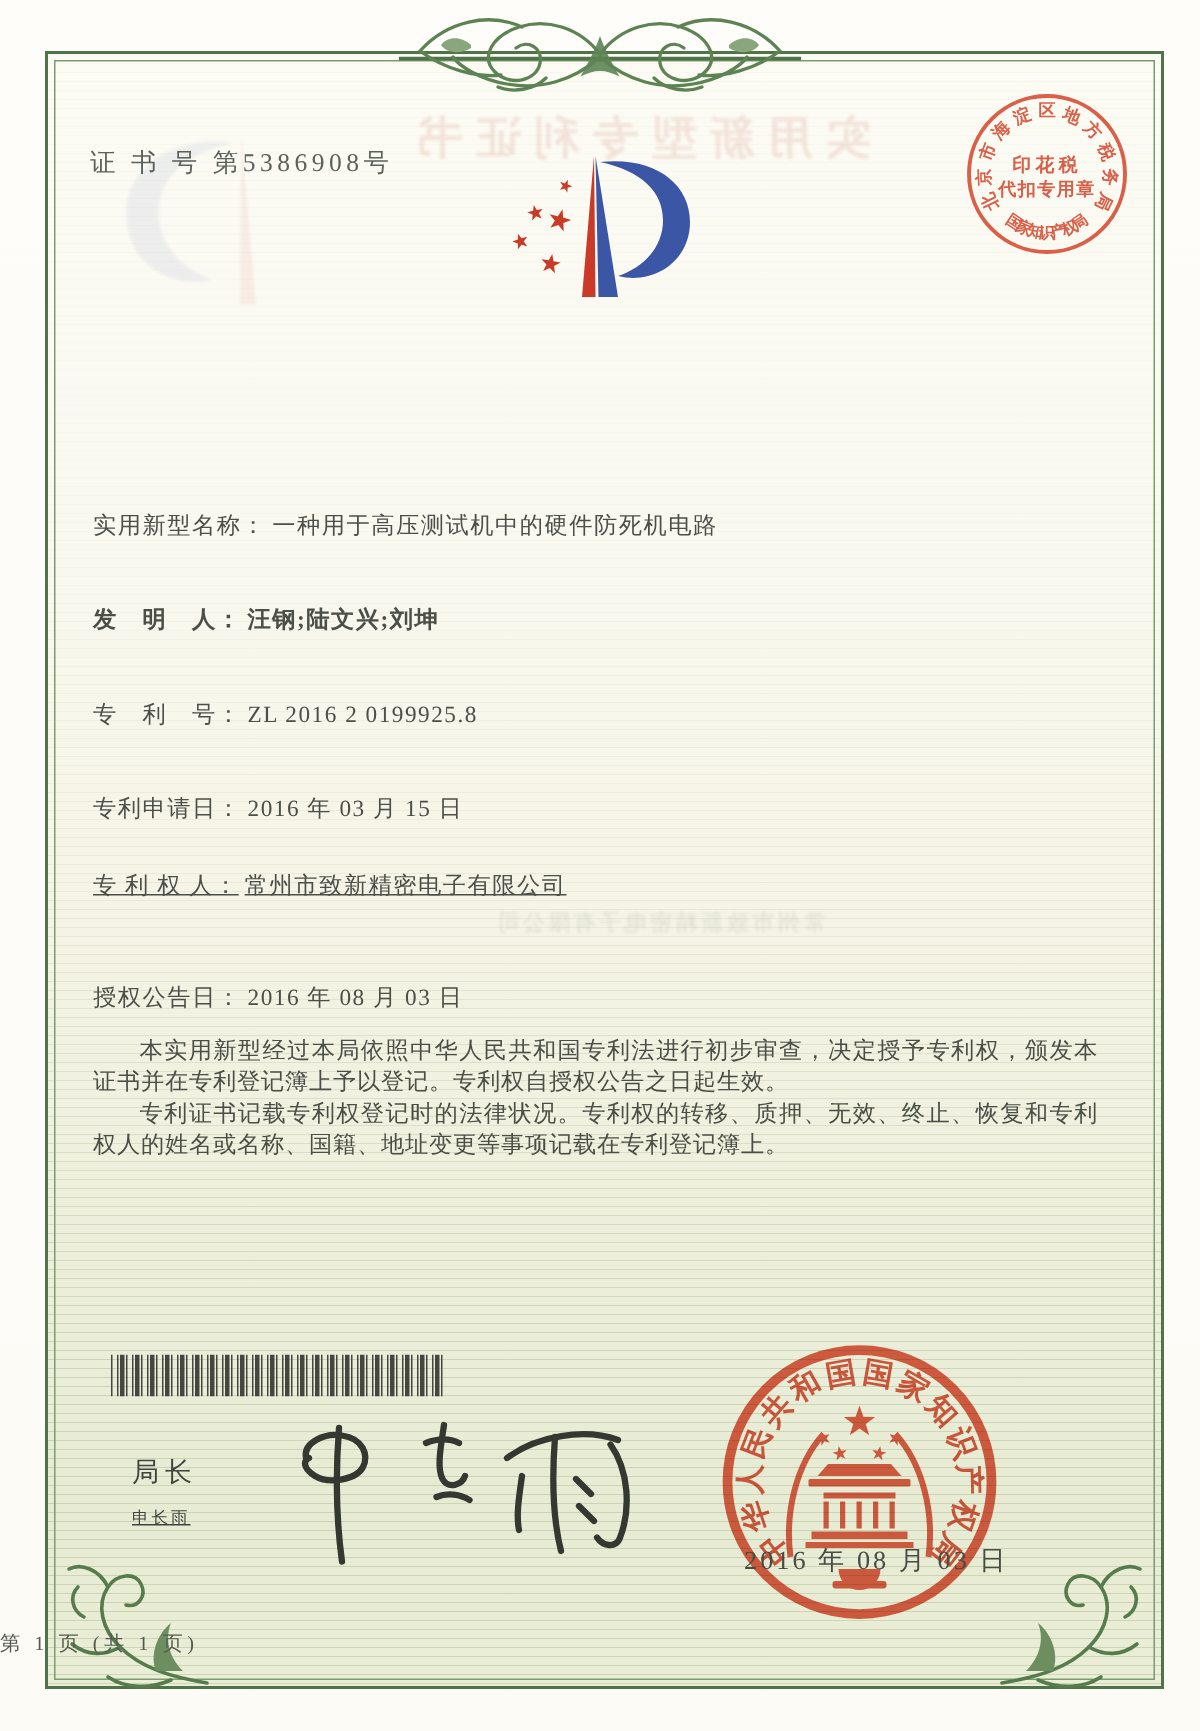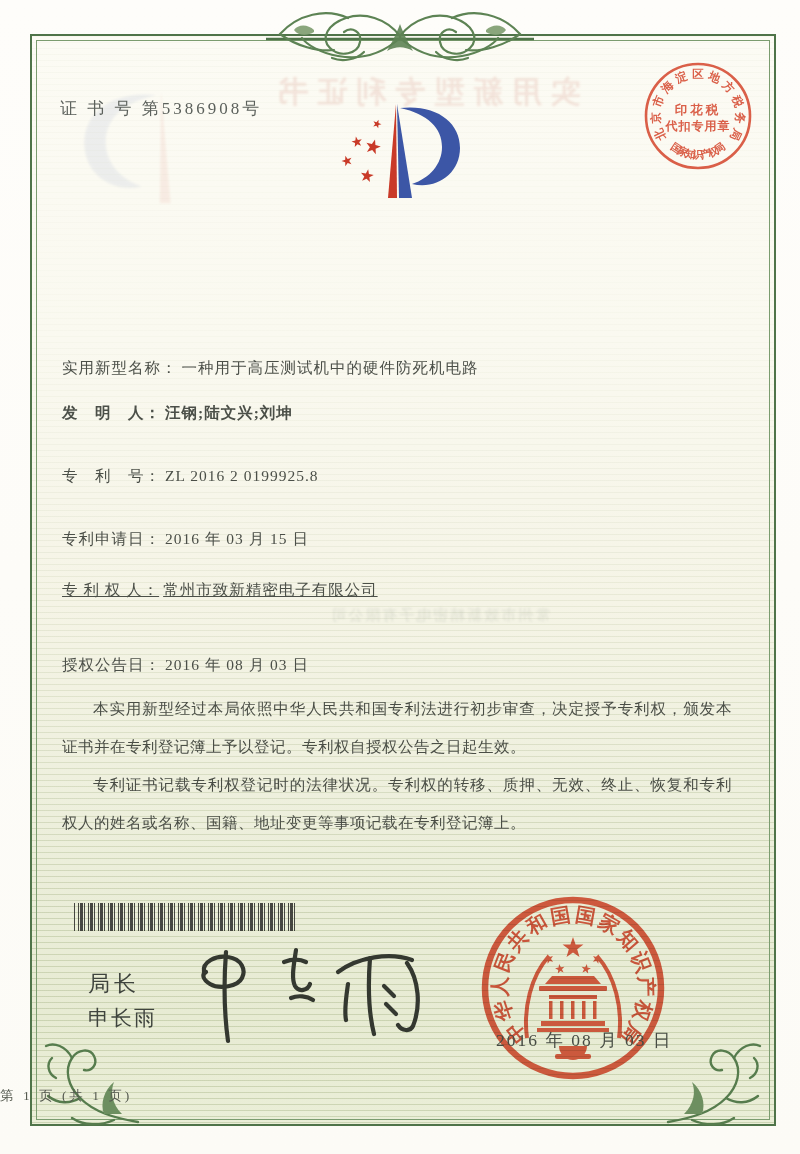--- a/index.html
+++ b/index.html
@@ -27,27 +27,27 @@
 
   .logo { position:absolute; left:336px; top:102px; }
   .title { position:absolute; left:0; top:216px; width:100%; text-align:center;
     font-size:43px; font-weight:700; letter-spacing:11px; color:#383c3e; }
 
   .fields { position:absolute; left:62px; top:0; width:700px; }
   .f-row { position:absolute; left:0; font-size:15.5px; color:#4b4f48; letter-spacing:1px; white-space:nowrap; }
   .f-row .f-val { margin-left:4px; }
 
   .paras { position:absolute; left:62px; top:690px; width:670px; font-size:15.5px;
-    line-height:38px; color:#4a4e46; text-align:justify; letter-spacing:.5px; }
+    line-height:21px; color:#4a4e46; text-align:justify; letter-spacing:.5px; }
   .paras p { text-indent:2em; }
 
   .barcode { position:absolute; left:74px; top:903px; opacity:.85; }
 
-  .director-label { position:absolute; left:88px; top:969px; font-size:22px; letter-spacing:4px; color:#3f443e; }
-  .director-name  { position:absolute; left:88px; top:1004px; font-size:21px; letter-spacing:2px; color:#3f443e; }
+  .director-label { position:absolute; left:88px; top:969px; font-size:18px; letter-spacing:4px; color:#3f443e; }
+  .director-name  { position:absolute; left:88px; top:1004px; font-size:11px; letter-spacing:2px; color:#3f443e;text-decoration:underline; }
   .signature { position:absolute; left:188px; top:938px; }
 
   .tax-stamp { position:absolute; left:640px; top:58px; opacity:.85; mix-blend-mode:multiply; }
   .nat-seal  { position:absolute; left:481px; top:896px; opacity:.88; mix-blend-mode:multiply; }
   .seal-date { position:absolute; left:496px; top:1028px; font-size:17.5px; letter-spacing:2px; color:#474c44; z-index:5; }
 
   .footer { position:absolute; left:0; top:1087px; width:100%; text-align:left;
     font-size:13.5px; letter-spacing:3px; color:#555a50; }
 
   
@@ -135,21 +135,21 @@
         <use href="#star" transform="translate(21,40) scale(0.55) rotate(-12)"></use>
         <use href="#star" transform="translate(37,45) scale(0.78) rotate(15)"></use>
         <use href="#star" transform="translate(11,59) scale(0.55) rotate(-18)"></use>
         <use href="#star" transform="translate(31,74) scale(0.68) rotate(10)"></use>
       </g>
     </svg>
   </div>
 
 
   <div class="fields">
-    <div class="f-row" style="top:358px;"><span class="f-label">实用新型名称：</span><span class="f-val">一种用于高压测试机中的硬件防死机电路</span></div>
+    <div class="f-row" style="top:340px;"><span class="f-label">实用新型名称：</span><span class="f-val">一种用于高压测试机中的硬件防死机电路</span></div>
     <div class="f-row" style="top:403px;font-weight:bold;"><span class="f-label">发　明　人：</span><span class="f-val">汪钢;陆文兴;刘坤</span></div>
     <div class="f-row" style="top:466px;"><span class="f-label">专　利　号：</span><span class="f-val">ZL 2016 2 0199925.8</span></div>
     <div class="f-row" style="top:529px;"><span class="f-label">专利申请日：</span><span class="f-val">2016 年 03 月 15 日</span></div>
     <div class="f-row" style="top:580px;text-decoration:underline;"><span class="f-label">专 利 权 人：</span><span class="f-val">常州市致新精密电子有限公司</span></div>
     <div class="f-row" style="top:655px;"><span class="f-label">授权公告日：</span><span class="f-val">2016 年 08 月 03 日</span></div>
   </div>
 
   <div class="paras">
     <p>本实用新型经过本局依照中华人民共和国专利法进行初步审查，决定授予专利权，颁发本证书并在专利登记簿上予以登记。专利权自授权公告之日起生效。</p>
     <p>专利证书记载专利权登记时的法律状况。专利权的转移、质押、无效、终止、恢复和专利权人的姓名或名称、国籍、地址变更等事项记载在专利登记簿上。</p>

